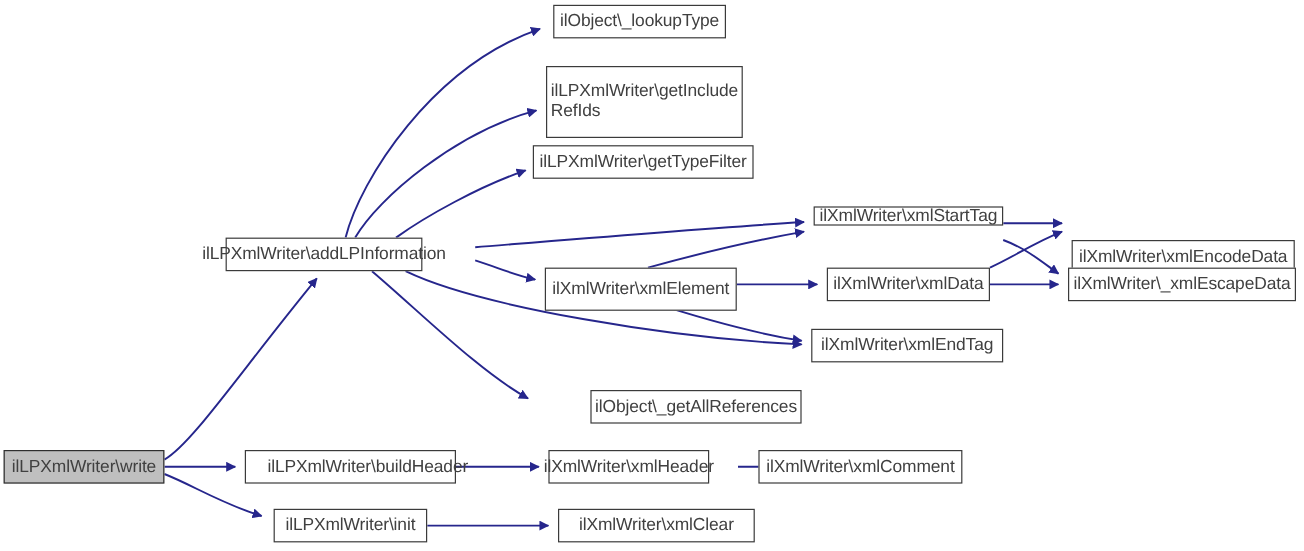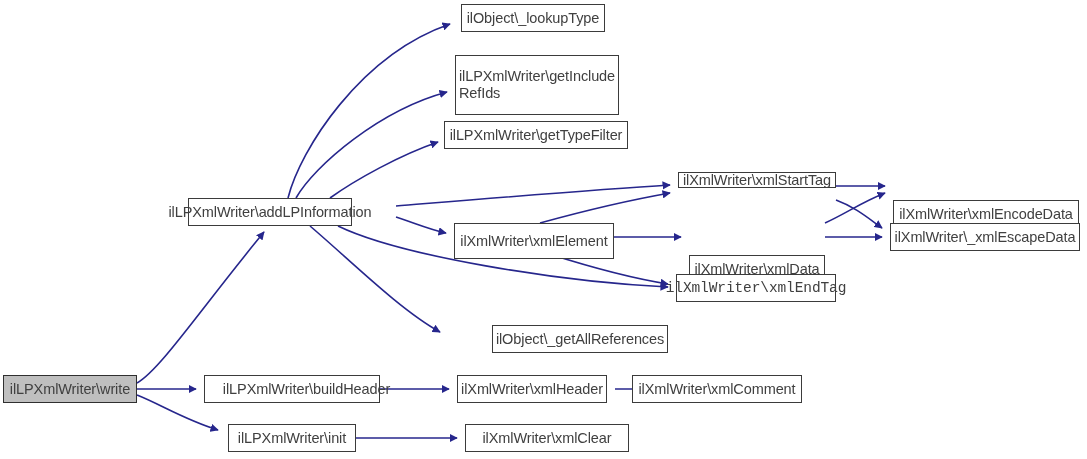--- a/index.html
+++ b/index.html
@@ -86,22 +86,22 @@
       <div class="node root" style="left: 3px; top: 375px; width: 134px; height: 28px;"><span class="node-label">ilLPXmlWriter\write</span></div>
       <div class="node" style="left: 188px; top: 198px; width: 164px; height: 28px;"><span class="node-label">ilLPXmlWriter\addLPInformation</span></div>
       <div class="node" style="left: 204px; top: 375px; width: 176px; height: 28px; padding-left: 29px;"><span class="node-label">ilLPXmlWriter\buildHeader</span></div>
       <div class="node" style="left: 228px; top: 424px; width: 128px; height: 28px;"><span class="node-label">ilLPXmlWriter\init</span></div>
       <div class="node" style="left: 461px; top: 4px; width: 144px; height: 28px;"><span class="node-label">ilObject\_lookupType</span></div>
       <div class="node" style="left: 455px; top: 55px; width: 164px; height: 60px;"><span class="node-label">ilLPXmlWriter\getInclude
 RefIds</span></div>
       <div class="node" style="left: 444px; top: 121px; width: 184px; height: 28px;"><span class="node-label">ilLPXmlWriter\getTypeFilter</span></div>
       <div class="node" style="left: 678px; top: 172px; width: 158px; height: 16px;"><span class="node-label">ilXmlWriter\xmlStartTag</span></div>
       <div class="node" style="left: 454px; top: 223px; width: 160px; height: 36px;"><span class="node-label">ilXmlWriter\xmlElement</span></div>
-      <div class="node" style="left: 689px; top: 223px; width: 136px; height: 28px; margin-top: 32px;"><span class="node-label">ilXmlWriter\xmlData</span></div>
-      <div class="node" style="left: 676px; top: 274px; width: 160px; height: 28px; font-family: Liberation Mono, monospace;"><span class="node-label">ilXmlWriter\xmlEndTag</span></div>
+      <div class="node" style="left: 689px; top: 223px; width: 136px; height: 28px;"><span class="node-label">ilXmlWriter\xmlData</span></div>
+      <div class="node" style="left: 676px; top: 274px; width: 160px; height: 28px;"><span class="node-label">ilXmlWriter\xmlEndTag</span></div>
       <div class="node" style="left: 893px; top: 172px; width: 186px; height: 28px; margin-top: 28px;"><span class="node-label">ilXmlWriter\xmlEncodeData</span></div>
       <div class="node" style="left: 890px; top: 223px; width: 190px; height: 28px;"><span class="node-label">ilXmlWriter\_xmlEscapeData</span></div>
       <div class="node" style="left: 448px; top: 325px; width: 176px; height: 28px; margin-left: 44px;"><span class="node-label">ilObject\_getAllReferences</span></div>
-      <div class="node" style="left: 457px; top: 375px; width: 150px; height: 28px;"><span class="node-label">ilXmlWriter\xmlHeader</span></div>
+      <div class="node" style="left: 457px; top: 375px; width: 134px; height: 28px;"><span class="node-label">ilXmlWriter\xmlHeader</span></div>
       <div class="node" style="left: 632px; top: 375px; width: 170px; height: 28px;"><span class="node-label">ilXmlWriter\xmlComment</span></div>
       <div class="node" style="left: 465px; top: 424px; width: 164px; height: 28px;"><span class="node-label">ilXmlWriter\xmlClear</span></div>
     </div>
 </div>
 
 </body></html>

